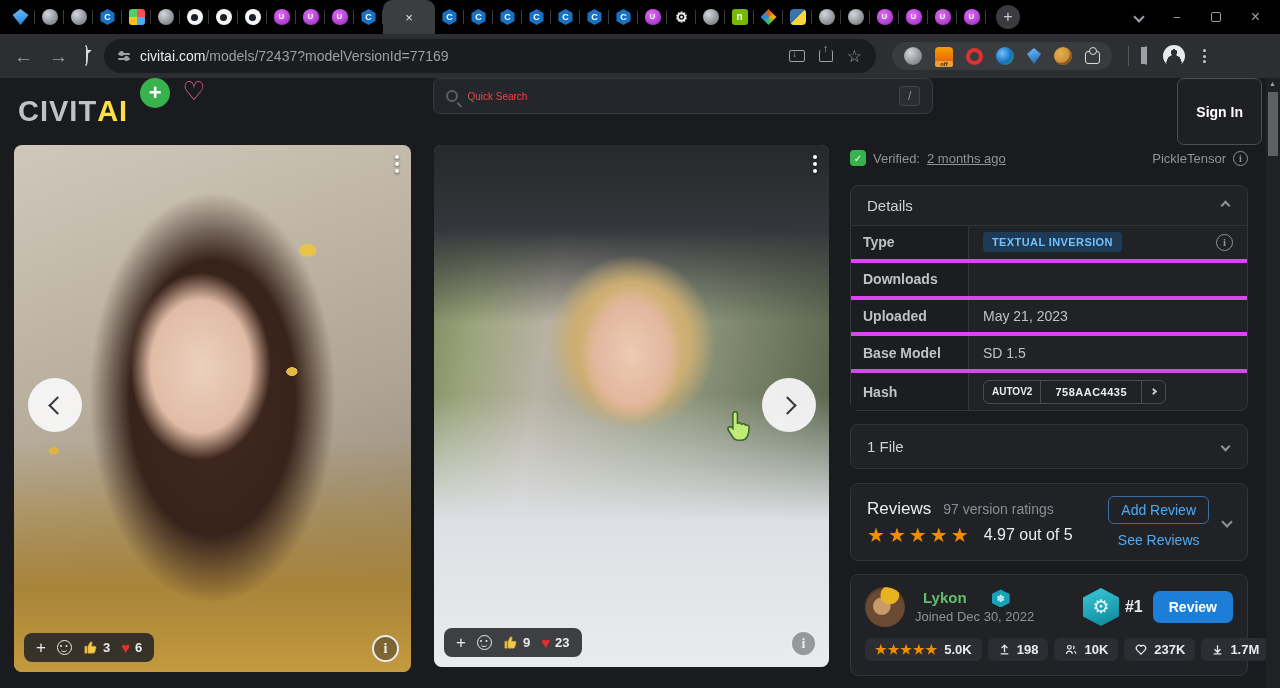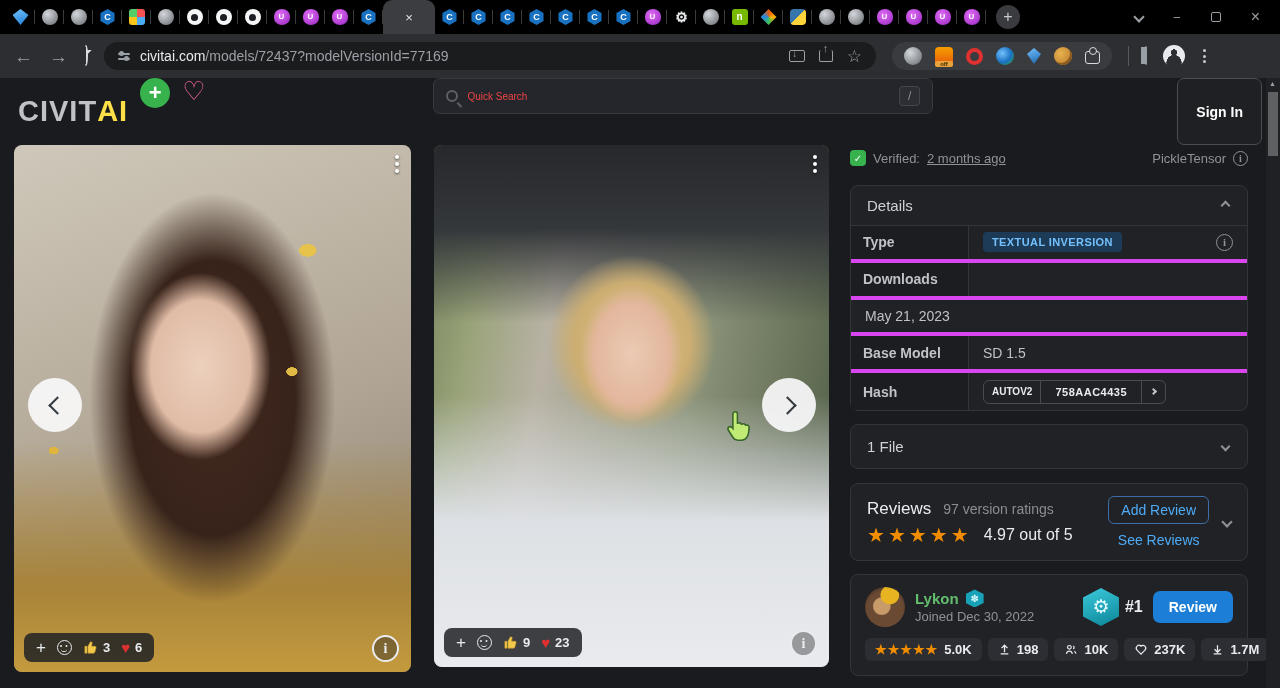--- a/index.html
+++ b/index.html
@@ -35,21 +35,21 @@
   .chev { display:inline-block; width:8px; height:8px; border-right:2px solid currentColor; border-bottom:2px solid currentColor; }
   .chev.down { transform:rotate(45deg); } .chev.up { transform:rotate(-135deg); }
   .chev.right { transform:rotate(-45deg); } .chev.left { transform:rotate(135deg); }
   .win-restore { width:10px; height:10px; border:1.5px solid #9aa0a6; border-radius:2px; position:relative; }
 
   
   .toolbar { height:44px; background:#2d2e31; display:flex; align-items:center; padding:0 14px; gap:16px; }
   .navbtn { color:#9aa0a6; font-size:19px; cursor:pointer; line-height:1; }
   .reload-icon { width:17px; height:17px; border:2px solid #dadce0; border-radius:50%; border-left-color:transparent; position:relative; transform:rotate(40deg); cursor:pointer; }
   .reload-icon::after { content:''; position:absolute; left:-4px; top:-1px; border:4px solid transparent; border-right-color:#dadce0; transform:rotate(45deg); }
-  .omnibox { flex:1; max-width:772px; height:28px; background:#1b1c1e; border-radius:17px;
+  .omnibox { flex:1; max-width:772px; height:34px; background:#1b1c1e; border-radius:17px;
     display:flex; align-items:center; padding:0 14px; gap:10px; }
   .tune-icon { display:flex; flex-direction:column; gap:3px; cursor:pointer; }
   .tune-icon i { display:block; width:12px; height:2px; background:#9aa0a6; border-radius:1px; position:relative; }
   .tune-icon i::after { content:''; position:absolute; top:-1.5px; width:5px; height:5px; border-radius:50%; background:#9aa0a6; }
   .tune-icon i:nth-child(1)::after { left:1px; } .tune-icon i:nth-child(2)::after { right:1px; }
   .url { font-size:14px; color:#e8eaed; white-space:nowrap; overflow:hidden; }
   .url .path { color:#9aa0a6; }
   .omni-icons { margin-left:auto; display:flex; align-items:center; gap:14px; color:#9aa0a6; }
   .install-icon { width:16px; height:12px; border:1.8px solid #9aa0a6; border-radius:2px; position:relative; cursor:pointer; }
   .install-icon::after { content:'↓'; position:absolute; left:2.5px; top:-3px; font-size:10px; color:#9aa0a6; font-weight:bold; }
@@ -180,21 +180,21 @@
     font-size:14px; background:transparent; cursor:pointer; }
   .see-reviews { color:#4dabf7; font-size:14px; cursor:pointer; }
   .reviews-panel > .chev { width:8px; height:8px; color:#909296; }
   .creator-panel { margin-top:13px; padding:12px 14px 14px; }
   .creator-row { display:flex; align-items:center; }
   .avatar { width:40px; height:40px; border-radius:50%; flex:none; cursor:pointer; background:
     radial-gradient(circle at 62% 20%, #e8b320 0 22%, transparent 24%),
     radial-gradient(circle at 42% 48%, #c89b6b 0 26%, transparent 30%),
     radial-gradient(circle at 50% 55%, #6b4a33 0 60%, #2e2119 95%); }
   .creator-names { margin-left:10px; }
-  .creator-name-row { display:flex; align-items:center; gap:7px; }
+  .creator-name-row { display:flex; align-items:flex-start; gap:25px;margin-left:8px; }
   .creator-name { color:#62bd6d; font-size:15px; font-weight:bold; cursor:pointer; }
   .hex-sm { width:18px; height:18px; background:#17a2b8; clip-path:polygon(50% 0,100% 25%,100% 75%,50% 100%,0 75%,0 25%);
     display:flex; align-items:center; justify-content:center; color:#d0f4f9; font-size:10px; }
   .creator-joined { color:#909296; font-size:13px; margin-top:2px; }
   .creator-right { margin-left:auto; display:flex; align-items:center; gap:10px; }
   .hex-lg { width:36px; height:38px; background:linear-gradient(160deg,#3bc9db,#0c8599);
     clip-path:polygon(50% 0,100% 25%,100% 75%,50% 100%,0 75%,0 25%);
     display:flex; align-items:center; justify-content:center; color:#e7fcff; font-size:19px; }
   .rank-num { color:#e9ecef; font-size:16px; font-weight:bold; margin-left:-4px; }
   .follow-btn { background:#1c7ed6; color:#fff; border:none; border-radius:7px; padding:8px 16px;
@@ -465,20 +465,21 @@
             <div class="dlabel">Type</div>
             <div class="dval">
               <span class="badge-blue">TEXTUAL INVERSION</span>
               <span class="io-circle">i</span>
             </div>
           </div>
           <div class="drow">
             <div class="dlabel">Downloads</div>
           </div>
           <div class="drow">
+            <div class="dlabel">Uploaded</div>
             <div class="dval">May 21, 2023</div>
           </div>
           <div class="drow">
             <div class="dlabel">Base Model</div>
             <div class="dval">SD 1.5</div>
           </div>
           <div class="drow">
             <div class="dlabel">Hash</div>
             <div class="dval">
               <span class="hash-pill">

